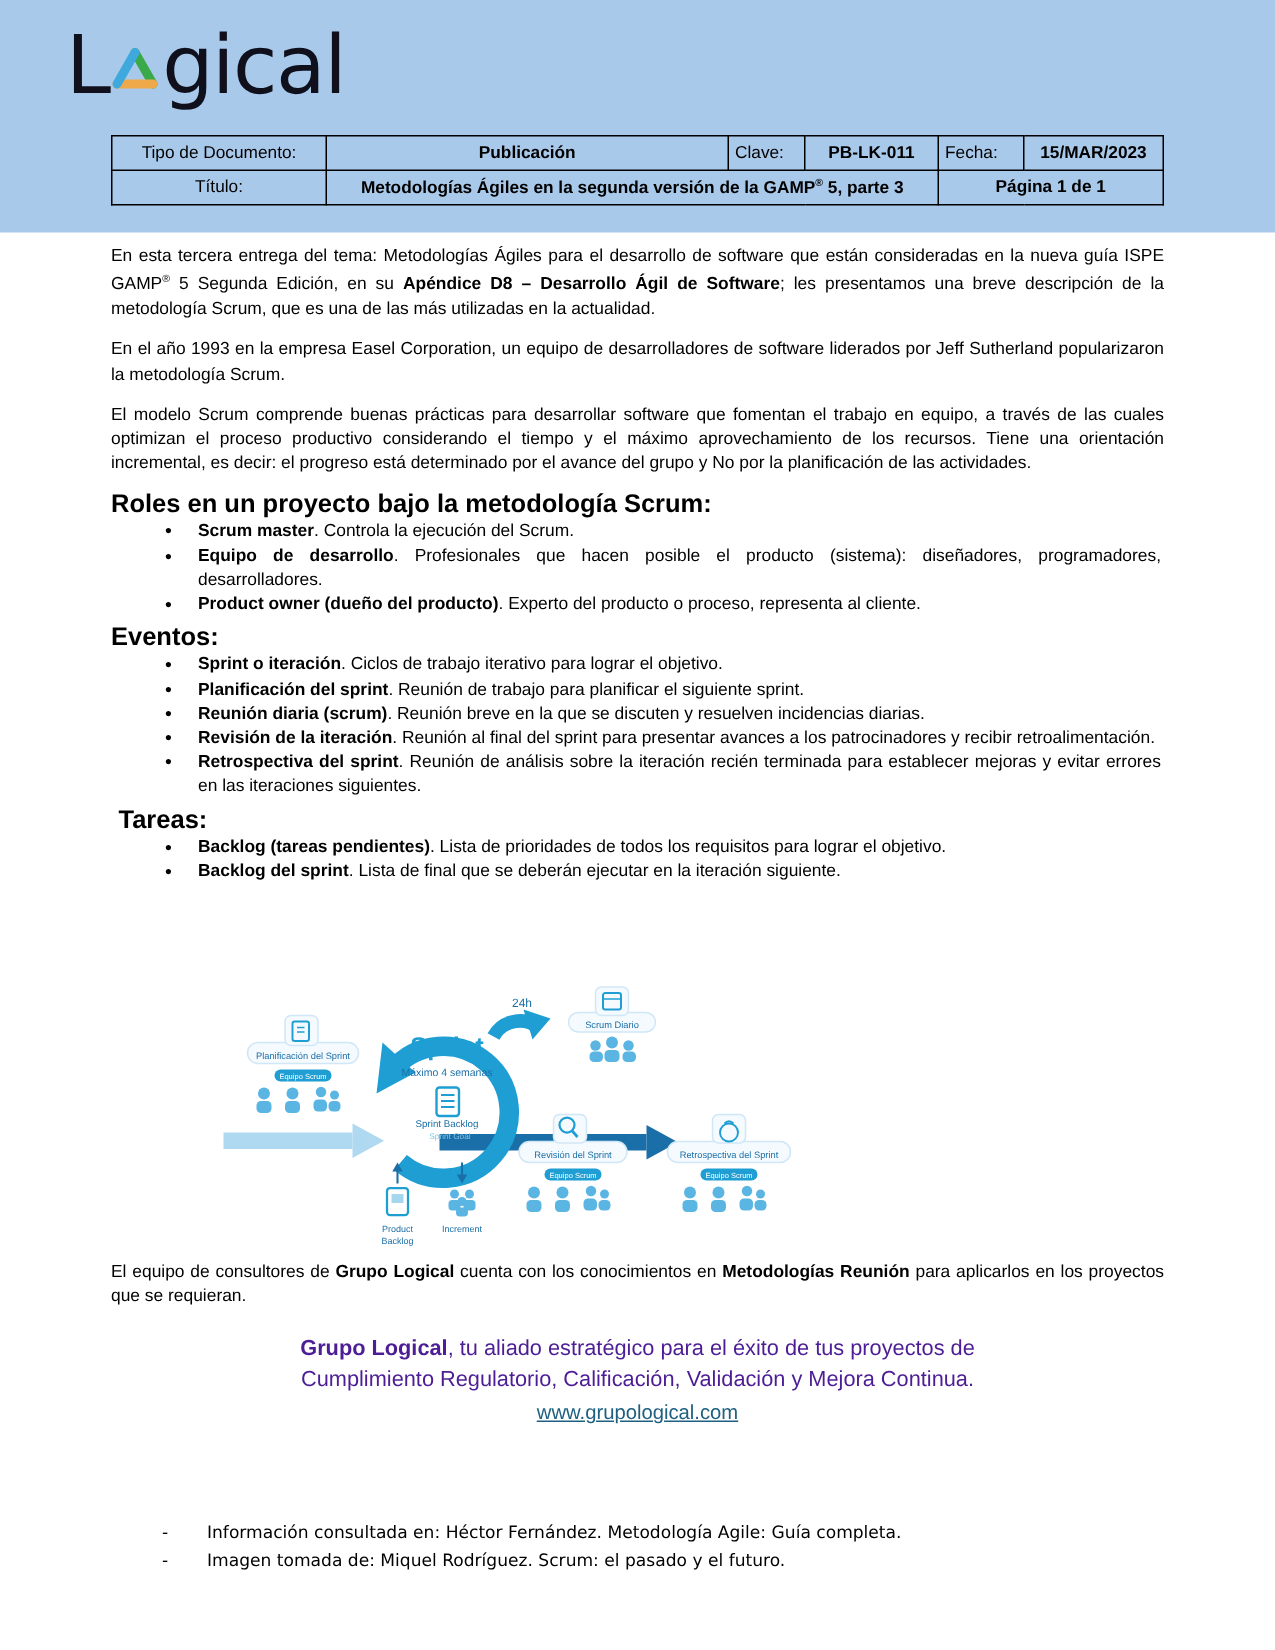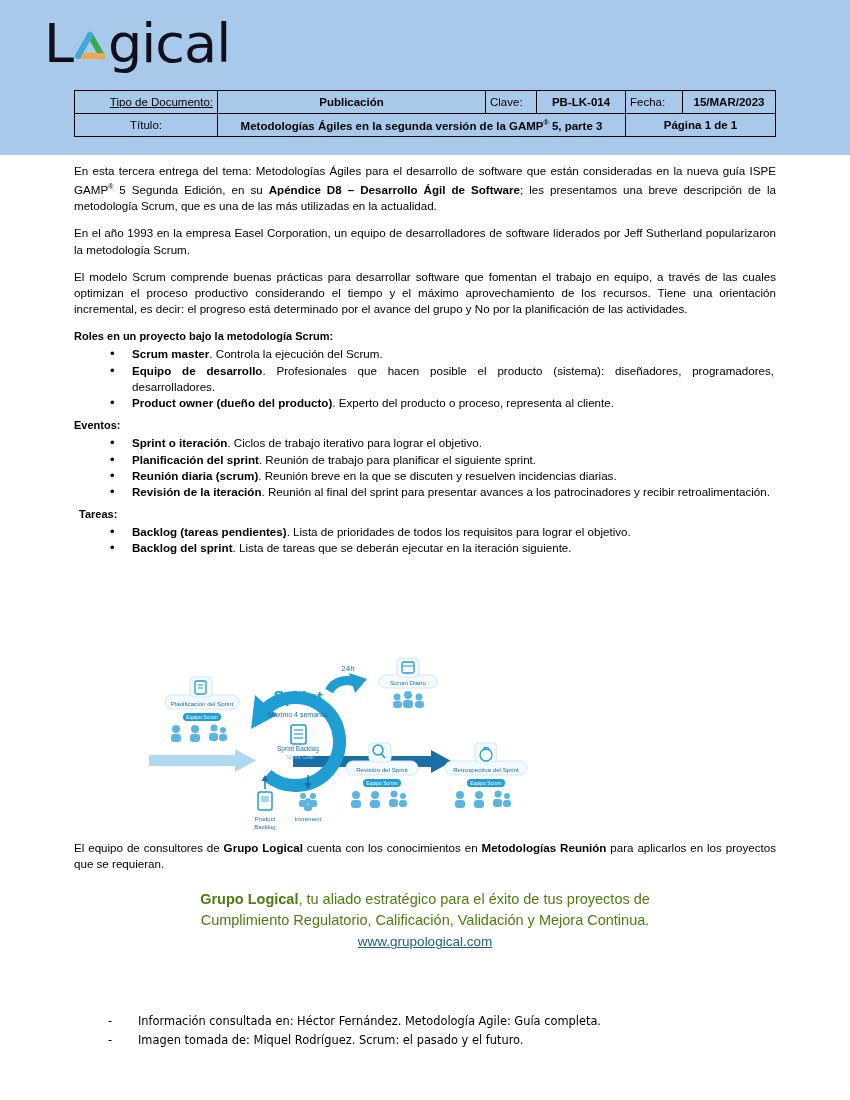--- a/index.html
+++ b/index.html
@@ -63,21 +63,21 @@
     background: #a9c9ea;
   }
   #doc-table td {
     border: 1px solid #000000;
     font-size: 11.5px;
     padding: 2px 4px;
     height: 18px;
     vertical-align: middle;
     color: #000000;
   }
-  .c-label   { text-align: right;   width: 134px; text-decoration: underline; }
+  .c-label   { text-align: center;   width: 134px; }
   .c-value   { text-align: center; font-weight: bold; }
   .c-clave-l { text-align: left;   width: 42px; }
   .c-clave-v { text-align: center; font-weight: bold; width: 80px; }
   .c-fecha-l { text-align: left;   width: 48px; }
   .c-fecha-v { text-align: center; font-weight: bold; width: 84px; }
   .c-title-l { text-align: center; margin-top: 33px; }
   .c-title-v { text-align: center; font-weight: bold; font-size: 10.5px; }
   .c-page    { text-align: center; font-weight: bold; font-size: 11.5px; }
   .sup { font-size: 7px; vertical-align: super; }
 
@@ -91,21 +91,21 @@
   p.para {
     margin: 0 0 11px 0;
     font-size: 11.6px;
     line-height: 16.2px;
     text-align: justify;
   }
   .b { font-weight: bold; }
 
   h3.section-head {
     margin: 4px 0 2px 0;
-    font-size: 11px;
+    font-size: 17px;
     font-weight: bold;
     line-height: 16px;
   }
   h3.section-head.indent { margin-left: 5px; }
 
   ul.bullets {
     margin: 0 0 6px 0;
     padding: 0 0 0 58px;
     list-style: none;
   }
@@ -144,21 +144,21 @@
     position: absolute;
     left: 74px;
     top: 840px;
     width: 702px;
   }
   #tagline {
     margin: 17px 0 0 0;
     text-align: center;
     font-size: 14.5px;
     line-height: 21px;
-    color: #4d7c0f;
+    color: #4c1d95;
   }
   #url-line {
     margin: 1px 0 0 0;
     text-align: center;
     font-size: 13.5px;
     line-height: 20px;
   }
   #url-link {
     color: #1f6080;
     text-decoration: underline;
@@ -202,21 +202,21 @@
           </svg></span><span class="logo-letter">gical</span>
     </span>
   </div>
 
   <table id="doc-table">
     <tbody>
       <tr>
         <td class="c-label">Tipo de Documento:</td>
         <td class="c-value">Publicación</td>
         <td class="c-clave-l">Clave:</td>
-        <td class="c-clave-v">PB-LK-014</td>
+        <td class="c-clave-v">PB-LK-011</td>
         <td class="c-fecha-l">Fecha:</td>
         <td class="c-fecha-v">15/MAR/2023</td>
       </tr>
       <tr>
         <td class="c-title-l">Título:</td>
         <td class="c-title-v" colspan="3"><span>Metodologías Ágiles en la segunda versión de la GAMP</span><span class="sup">®</span><span> 5, parte 3</span></td>
         <td class="c-page" colspan="2">Página 1 de 1</td>
       </tr>
     </tbody>
   </table>
@@ -234,25 +234,26 @@
         <li><span class="b">Scrum master</span><span>. Controla la ejecución del Scrum.</span></li>
         <li><span class="b">Equipo de desarrollo</span><span>. Profesionales que hacen posible el producto (sistema): diseñadores, programadores, desarrolladores.</span></li>
         <li><span class="b">Product owner (dueño del producto)</span><span>. Experto del producto o proceso, representa al cliente.</span></li>
       </ul>
       <h3 class="section-head">Eventos:</h3>
       <ul class="bullets">
         <li><span class="b">Sprint o iteración</span><span>. Ciclos de trabajo iterativo para lograr el objetivo.</span></li>
         <li><span class="b">Planificación del sprint</span><span>. Reunión de trabajo para planificar el siguiente sprint.</span></li>
         <li><span class="b">Reunión diaria (scrum)</span><span>. Reunión breve en la que se discuten y resuelven incidencias diarias.</span></li>
         <li><span class="b">Revisión de la iteración</span><span>. Reunión al final del sprint para presentar avances a los patrocinadores y recibir retroalimentación.</span></li>
+        <li><span class="b">Retrospectiva del sprint</span><span>. Reunión de análisis sobre la iteración recién terminada para establecer mejoras y evitar errores en las iteraciones siguientes.</span></li>
       </ul>
       <h3 class="section-head indent">Tareas:</h3>
       <ul class="bullets">
         <li><span class="b">Backlog (tareas pendientes)</span><span>. Lista de prioridades de todos los requisitos para lograr el objetivo.</span></li>
-        <li><span class="b">Backlog del sprint</span><span>. Lista de tareas que se deberán ejecutar en la iteración siguiente.</span></li>
+        <li><span class="b">Backlog del sprint</span><span>. Lista de final que se deberán ejecutar en la iteración siguiente.</span></li>
       </ul>
     </div>
 </div>
 
 <div id="diagram-wrap">
   <svg id="scrum-diagram" width="390" height="180" viewBox="0 0 390 180">
     <defs>
       <marker id="arrowLight" markerWidth="6" markerHeight="6" refX="0" refY="3" orient="auto">
         <path d="M0,0 L6,3 L0,6 Z" fill="#aed9f0"></path>
       </marker>

